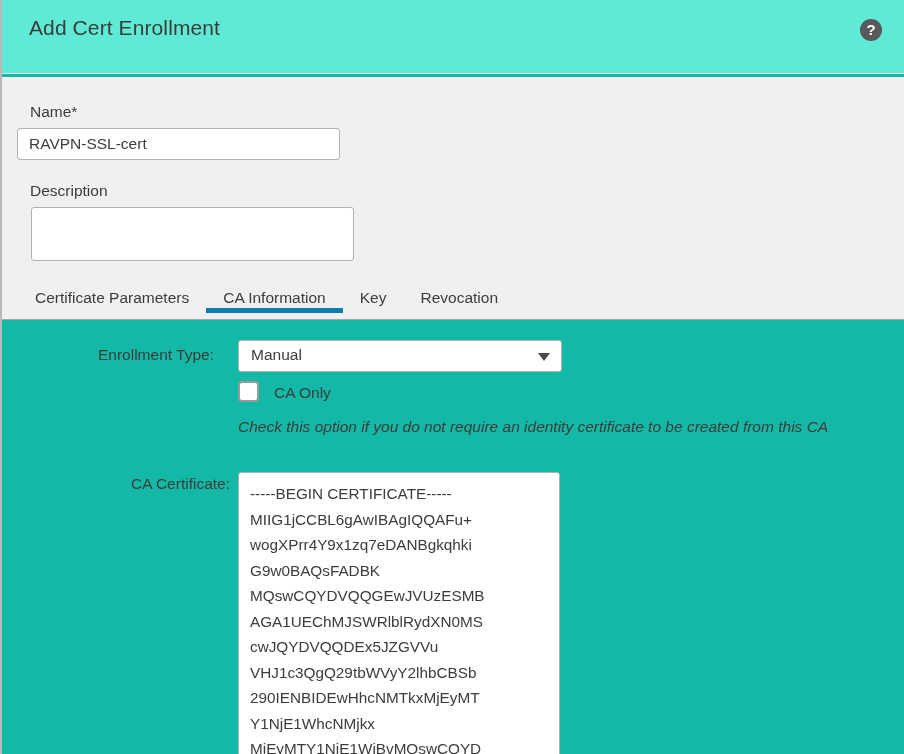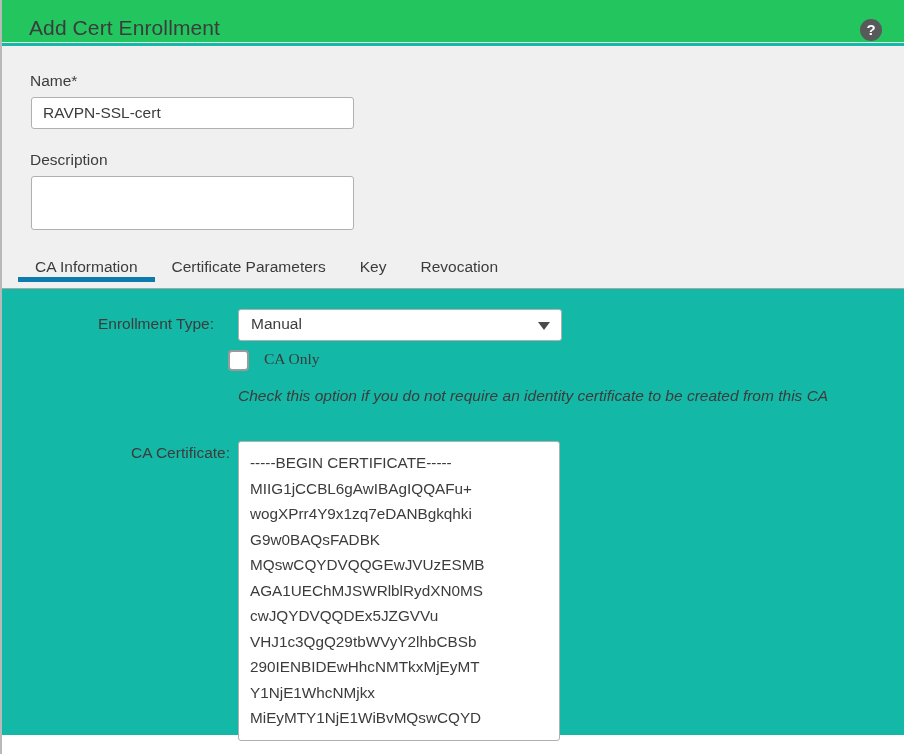--- a/index.html
+++ b/index.html
@@ -21,22 +21,22 @@
     height: 754px;
     box-sizing: border-box;
     border-left: 2px solid #b9b9b9;
     background: #ffffff;
     overflow: hidden;
   }
 
   
   .modal-header {
     position: relative;
-    height: 43px;
-    background: #22c55e;
+    height: 74px;
+    background: #5eead4;
     border-bottom: 1px solid #e2e2e2;
     box-sizing: border-box;
   }
   .modal-title {
     position: absolute;
     left: 27px;
     top: 16px;
     font-size: 21px;
     font-weight: 400;
     color: #3c3c3c;
@@ -72,21 +72,21 @@
     position: absolute;
     font-size: 15.5px;
     color: #3c3c3c;
     white-space: nowrap;
   }
   #label-name  { left: 28px; top: 26px; }
   #label-desc  { left: 28px; top: 105px; }
 
   .text-input {
     position: absolute;
-    left: 29px;
+    left: 15px;
     top: 51px;
     width: 323px;
     height: 32px;
     box-sizing: border-box;
     padding: 0 11px;
     border: 1px solid #b0b0b0;
     border-radius: 3px;
     background: #ffffff;
     font-family: "Liberation Sans", sans-serif;
     font-size: 15.5px;
@@ -186,25 +186,24 @@
     top: 12px;
     width: 0;
     height: 0;
     border-left: 6px solid transparent;
     border-right: 6px solid transparent;
     border-top: 8px solid #4a4a4a;
   }
 
   .checkbox-row {
     position: absolute;
-    left: 226px;
+    left: 236px;
     top: 61px;
     display: flex;
-    align-items: flex-start;
-    font-family: Liberation Serif, serif;
+    align-items: flex-end;
   }
   .checkbox-box {
     width: 21px;
     height: 21px;
     box-sizing: border-box;
     border: 2px solid #9a9a9a;
     border-radius: 4px;
     background: #ffffff;
     cursor: pointer;
   }
@@ -258,27 +257,27 @@
   </div>
 
   <div class="form-panel">
     <div class="field-label" id="label-name">Name*</div>
     <input class="text-input" id="name-input" type="text" value="RAVPN-SSL-cert" style="">
 
     <div class="field-label" id="label-desc">Description</div>
     <textarea class="textarea-input" id="description-input" placeholder="" style=""></textarea>
 
     <div class="tabs">
+      <div class="tab">
+        <span>Certificate Parameters</span>
+        
+      </div>
       <div class="tab active">
         <span>CA Information</span>
         <span class="tab-underline"></span>
-      </div>
-      <div class="tab">
-        <span>Certificate Parameters</span>
-        
       </div>
       <div class="tab">
         <span>Key</span>
         
       </div>
       <div class="tab">
         <span>Revocation</span>
         
       </div>
     </div>

